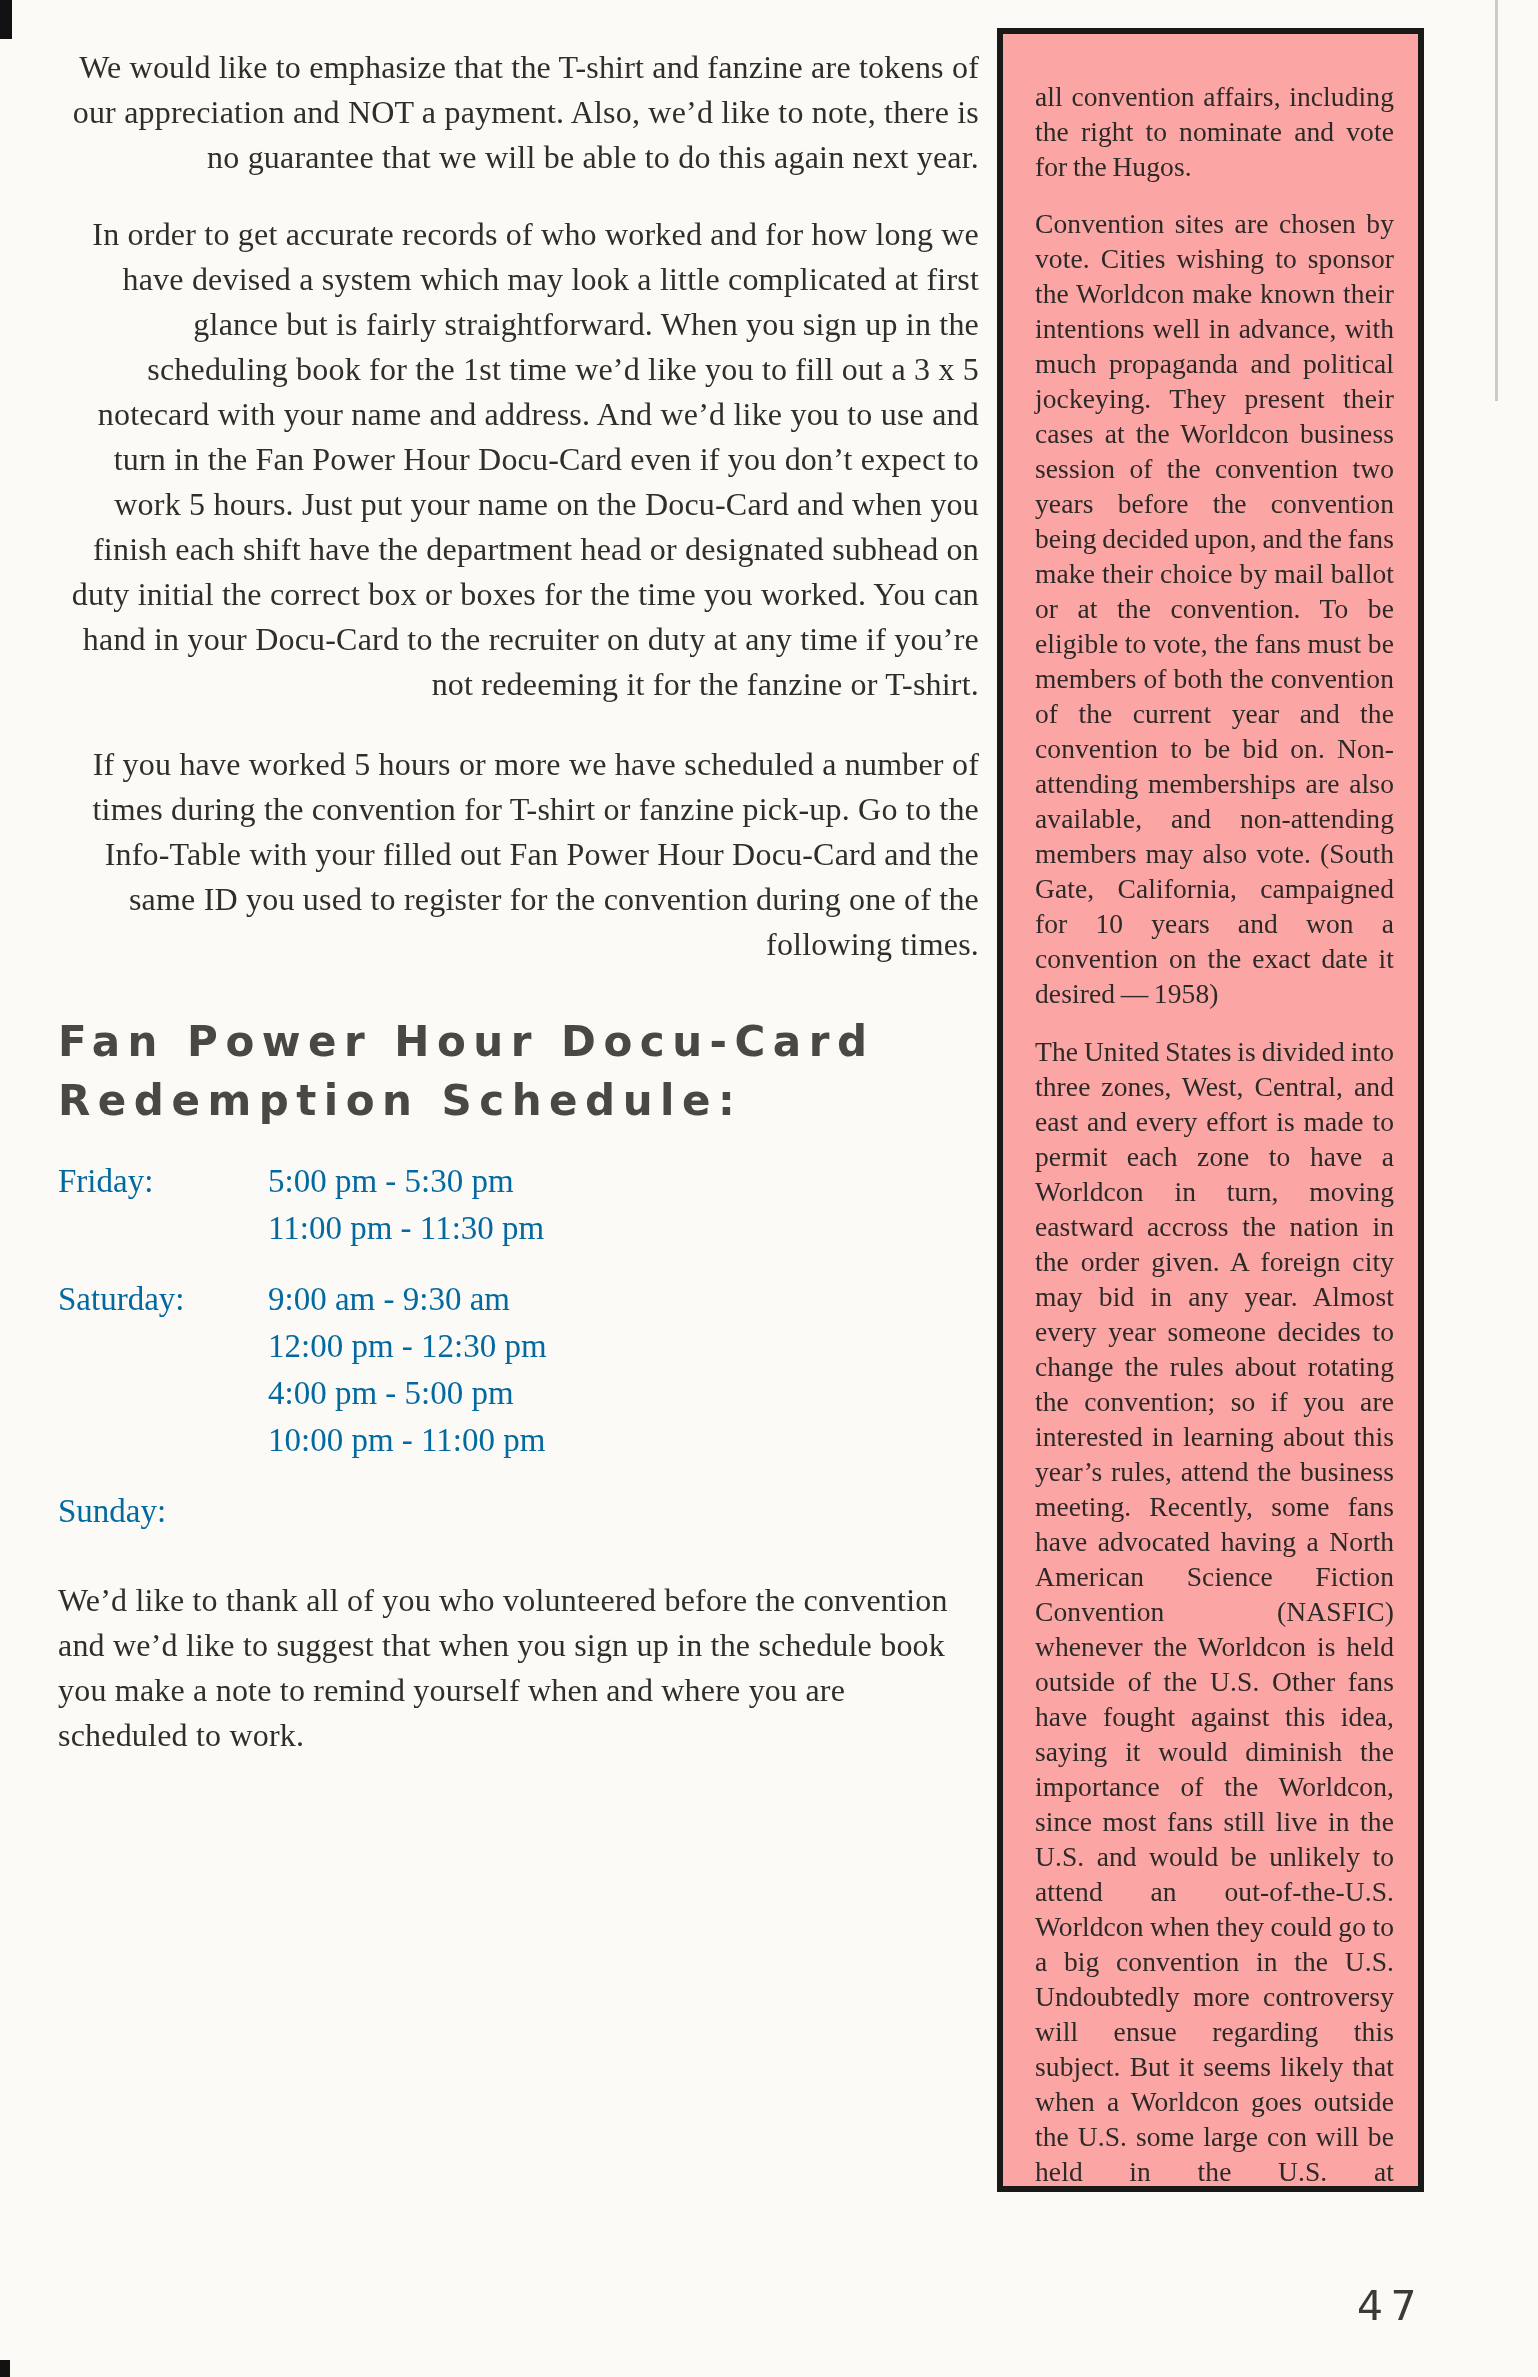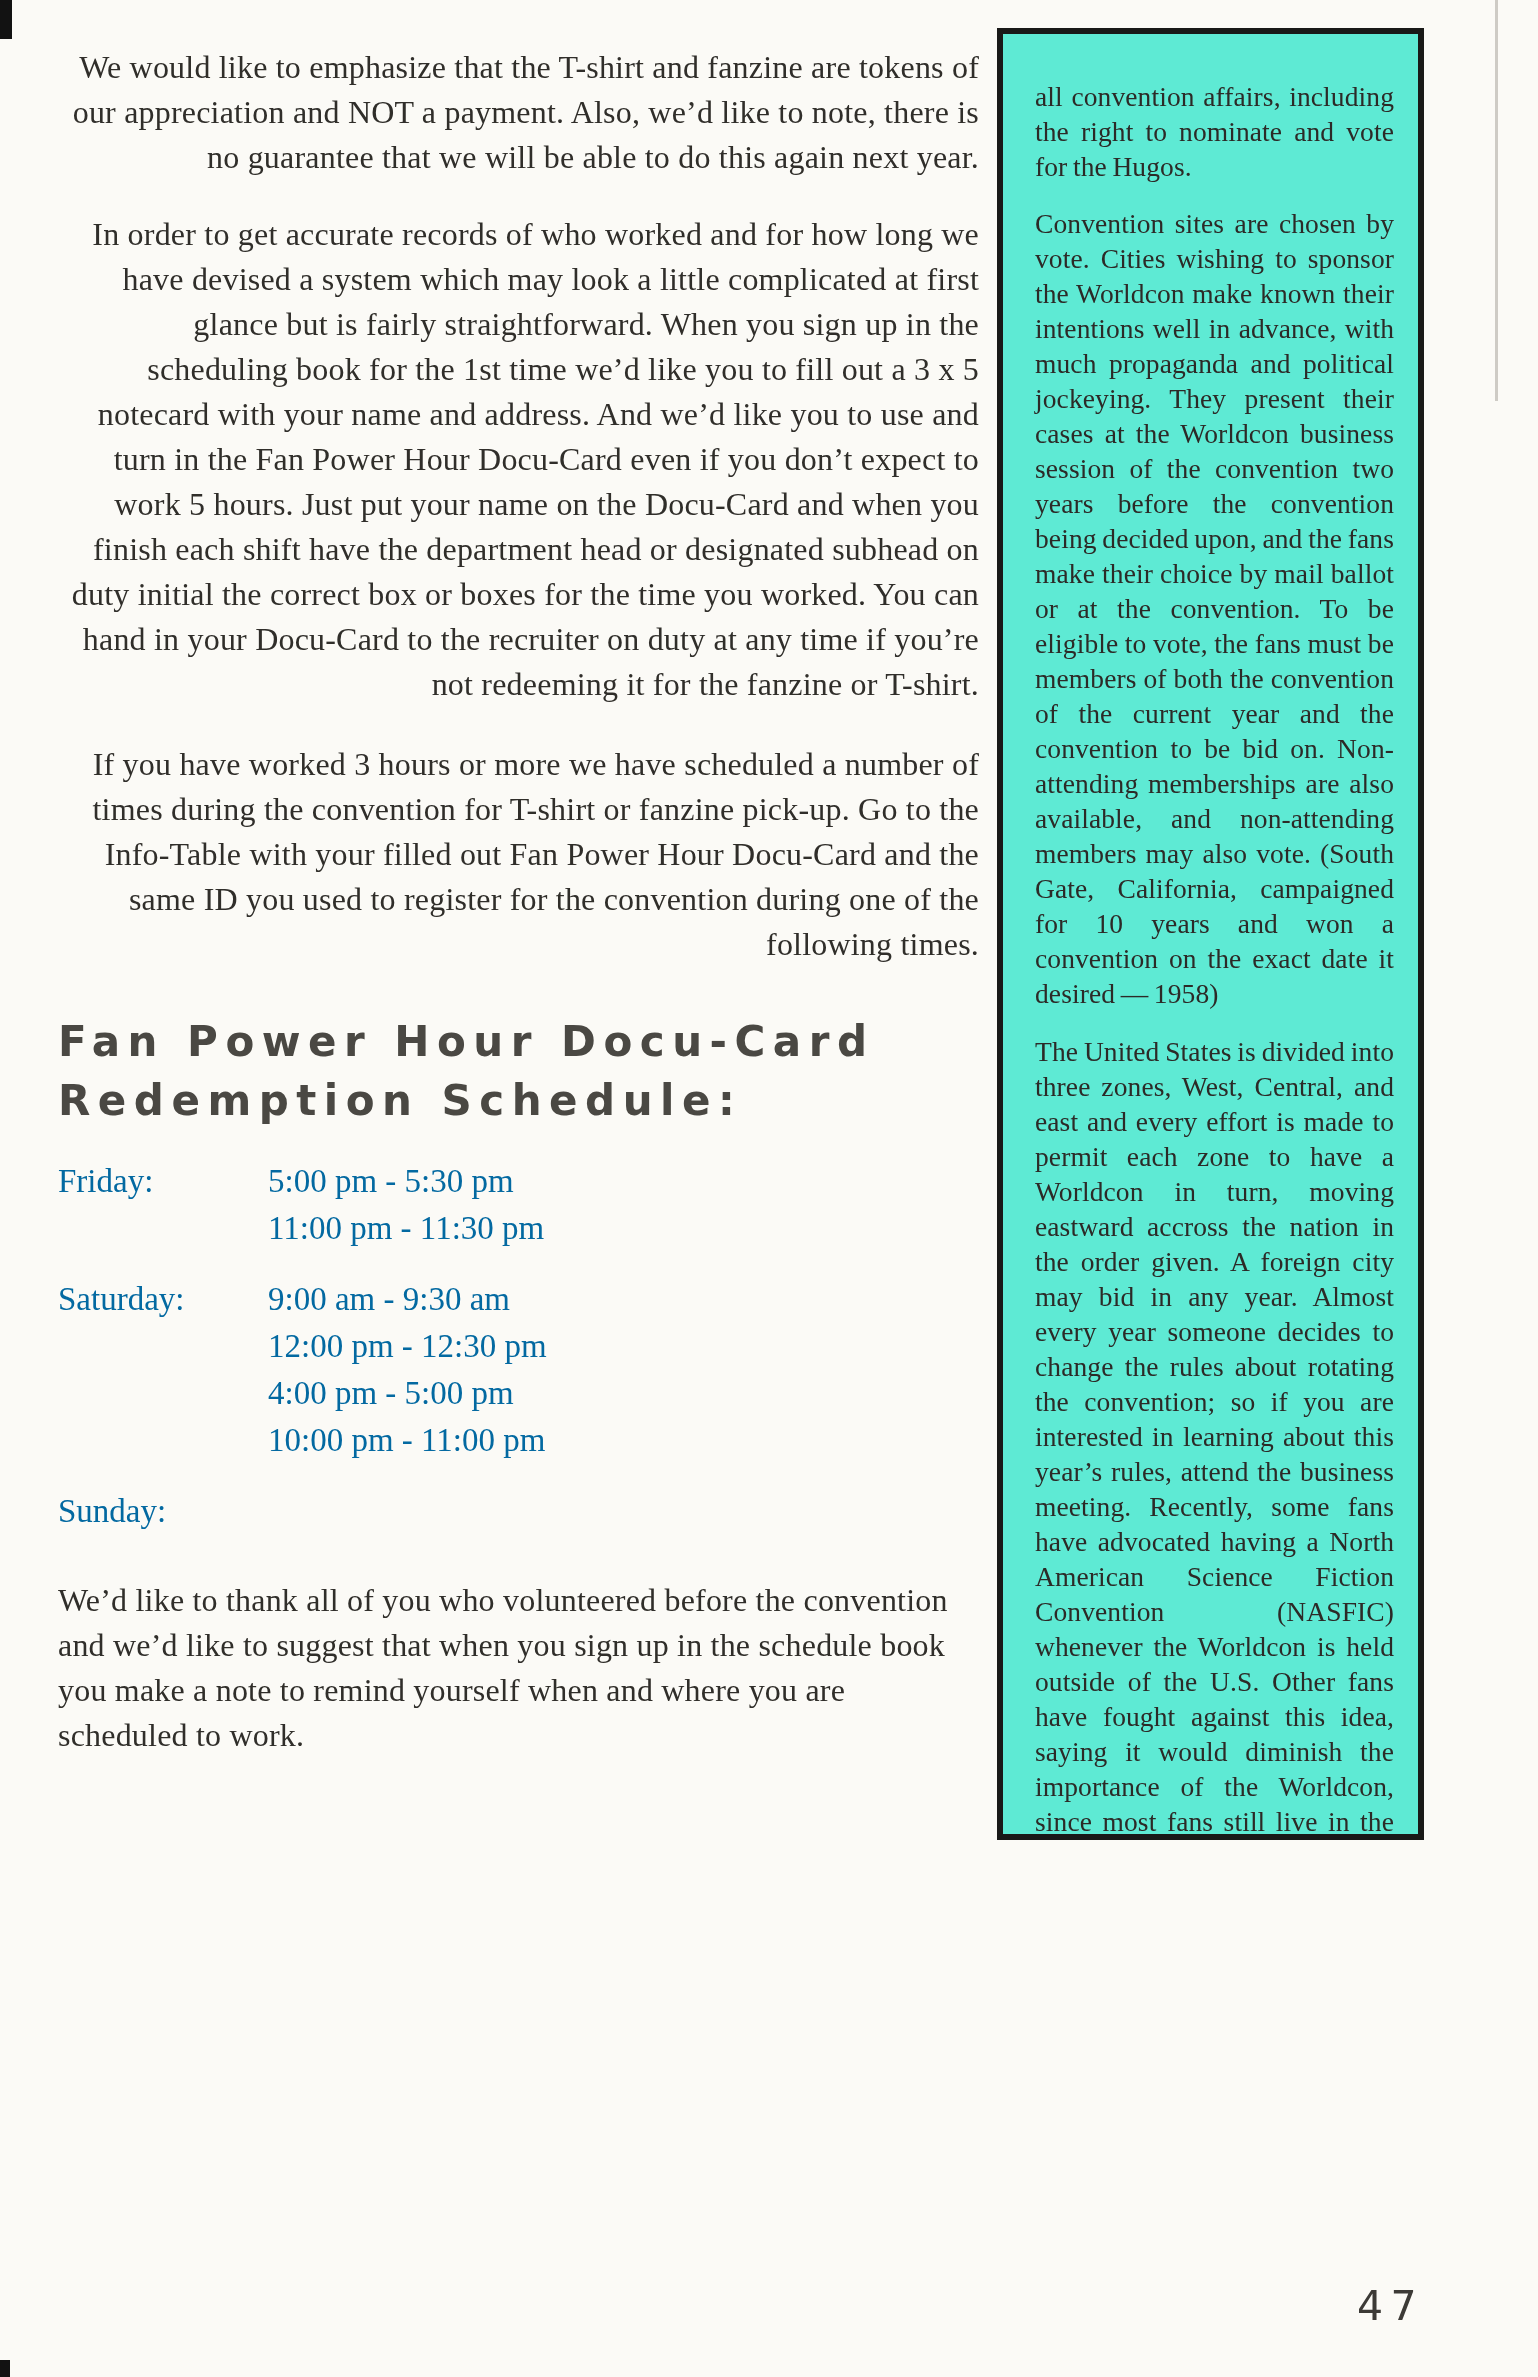--- a/index.html
+++ b/index.html
@@ -43,24 +43,24 @@
   .sched-times { flex:1; }
   .closing-para {
     font-size:32px; line-height:45px;
     margin:43px 0 0 0;
     letter-spacing:0.2px;
     color:#302e2a;
   }
   
   .sidebar {
     position:absolute; left:997px; top:28px;
-    width:427px; height:1812px;
+    width:427px; height:2164px;
     box-sizing:border-box;
     border:6.5px solid #191918;
-    background:#5eead4;
+    background:#fca5a5;
     padding:45px 24px 17px 32px;
     overflow:hidden;
   }
   .sidebar p {
     font-size:27.5px; line-height:35px;
     text-align:justify;
     margin:0 0 22.4px 0;
     word-spacing:-1.4px;
     letter-spacing:0.1px;
     color:#2c2a27;
@@ -84,21 +84,21 @@
   }
 </style>
 </head>
 <body>
 
 <div class="page">
 
   <div class="main-col">
     <p class="body-para p1">We would like to emphasize that the T-shirt and fanzine are tokens of our appreciation and NOT a payment. Also, we’d like to note, there is no guarantee that we will be able to do this again next year.</p>
     <p class="body-para p2">In order to get accurate records of who worked and for how long we have devised a system which may look a little complicated at first glance but is fairly straightforward. When you sign up in the scheduling book for the 1st time we’d like you to fill out a 3 x 5 notecard with your name and address. And we’d like you to use and turn in the Fan Power Hour Docu-Card even if you don’t expect to work 5 hours. Just put your name on the Docu-Card and when you finish each shift have the department head or designated subhead on duty initial the correct box or boxes for the time you worked. You can hand in your Docu-Card to the recruiter on duty at any time if you’re not redeeming it for the fanzine or T-shirt.</p>
-    <p class="body-para p3">If you have worked 3 hours or more we have scheduled a number of times during the convention for T-shirt or fanzine pick-up. Go to the Info-Table with your filled out Fan Power Hour Docu-Card and the same ID you used to register for the convention during one of the following times.</p>
+    <p class="body-para p3">If you have worked 5 hours or more we have scheduled a number of times during the convention for T-shirt or fanzine pick-up. Go to the Info-Table with your filled out Fan Power Hour Docu-Card and the same ID you used to register for the convention during one of the following times.</p>
 
     <h2 class="schedule-heading"><span>Fan Power Hour Docu-Card</span><br><span>Redemption Schedule:</span></h2>
 
     <div class="schedule">
       <div class="sched-row">
         <div class="sched-day">Friday:</div>
         <div class="sched-times">
           <div>5:00 pm - 5:30 pm</div>
           <div>11:00 pm - 11:30 pm</div>
         </div>

